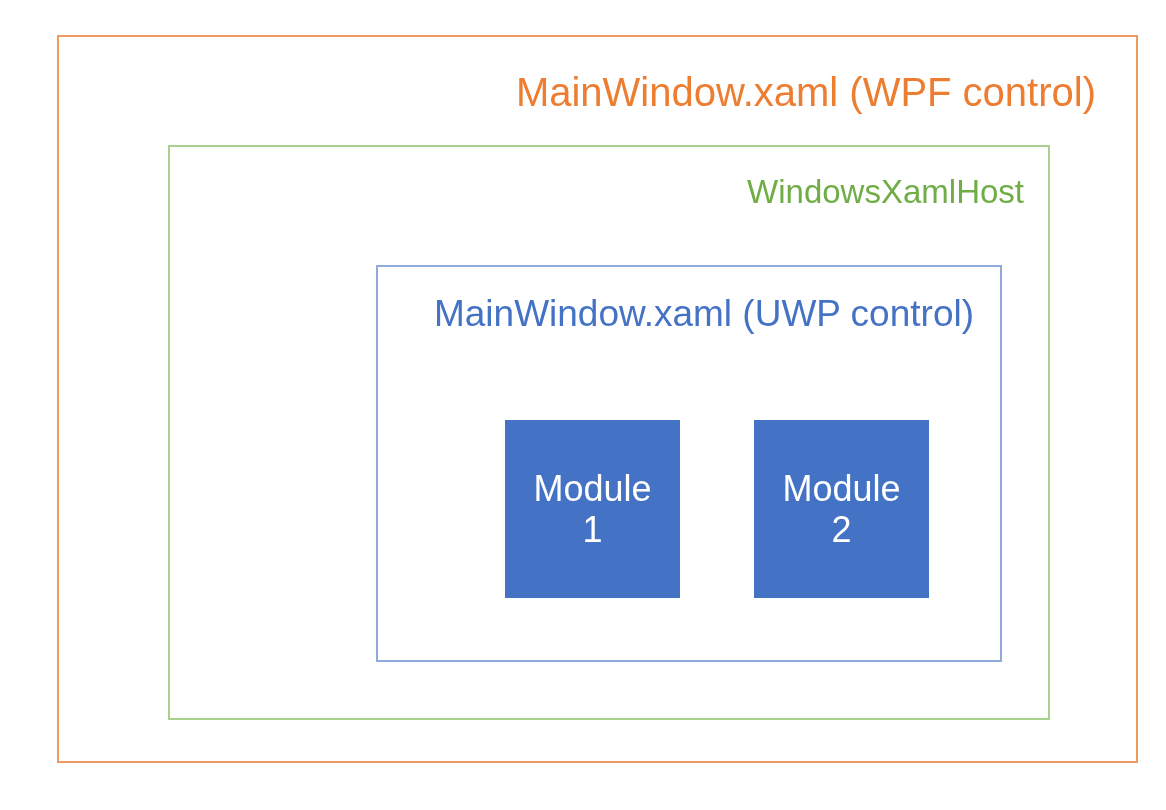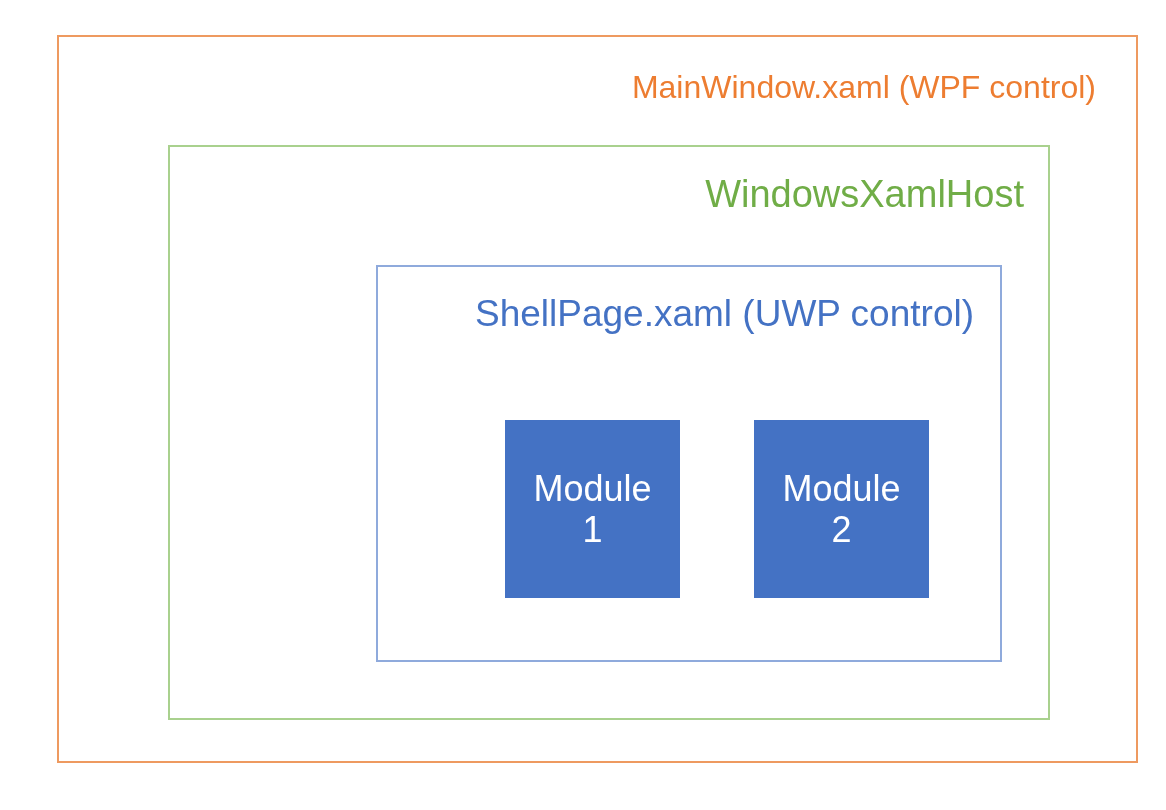--- a/index.html
+++ b/index.html
@@ -57,28 +57,28 @@
     position: absolute;
     white-space: nowrap;
     text-align: right;
     line-height: 1.05;
     font-weight: normal;
   }
 
   #wpf-label {
     right: 40px;
     top: 34px;
-    font-size: 32px;
+    font-size: 40px;
     color: #ED7D31;
   }
 
   #xamlhost-label {
     right: 24px;
     top: 28px;
-    font-size: 38px;
+    font-size: 33px;
     color: #70AD47;
   }
 
   #uwp-label {
     right: 26px;
     top: 28px;
     font-size: 37px;
     color: #4472C4;
   }
 
@@ -124,21 +124,21 @@
   <div class="layer" id="wpf-layer">
 
     <div class="layer-label" id="wpf-label">MainWindow.xaml (WPF control)</div>
 
     <div class="layer" id="xamlhost-layer">
 
       <div class="layer-label" id="xamlhost-label">WindowsXamlHost</div>
 
       <div class="layer" id="uwp-layer">
 
-        <div class="layer-label" id="uwp-label">ShellPage.xaml (UWP control)</div>
+        <div class="layer-label" id="uwp-label">MainWindow.xaml (UWP control)</div>
 
         <div id="module-row">
 
           <div class="module-box" id="module-1">
             <span class="module-name">Module</span>
             <span class="module-index">1</span>
           </div>
 
           <div class="module-box" id="module-2">
             <span class="module-name">Module</span>

